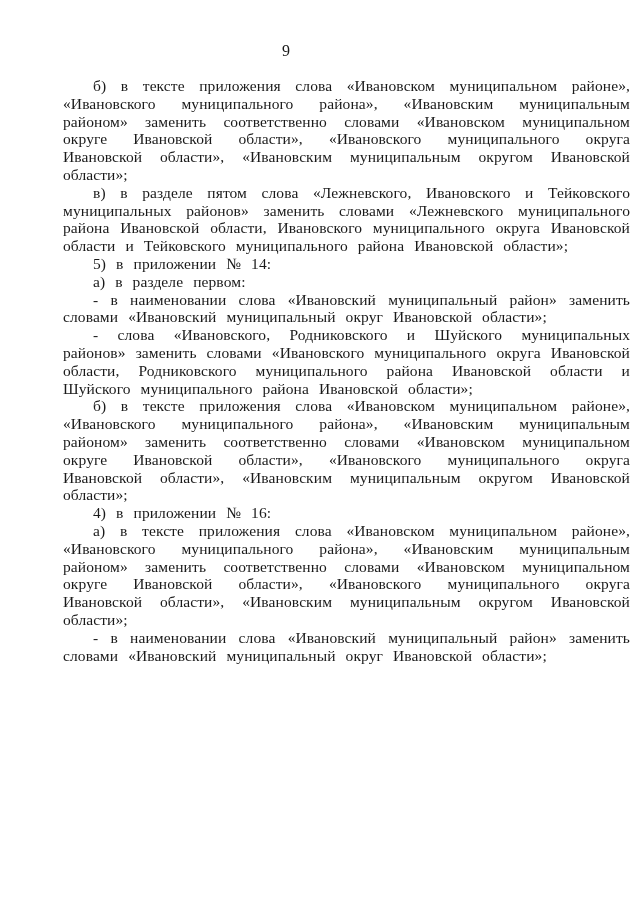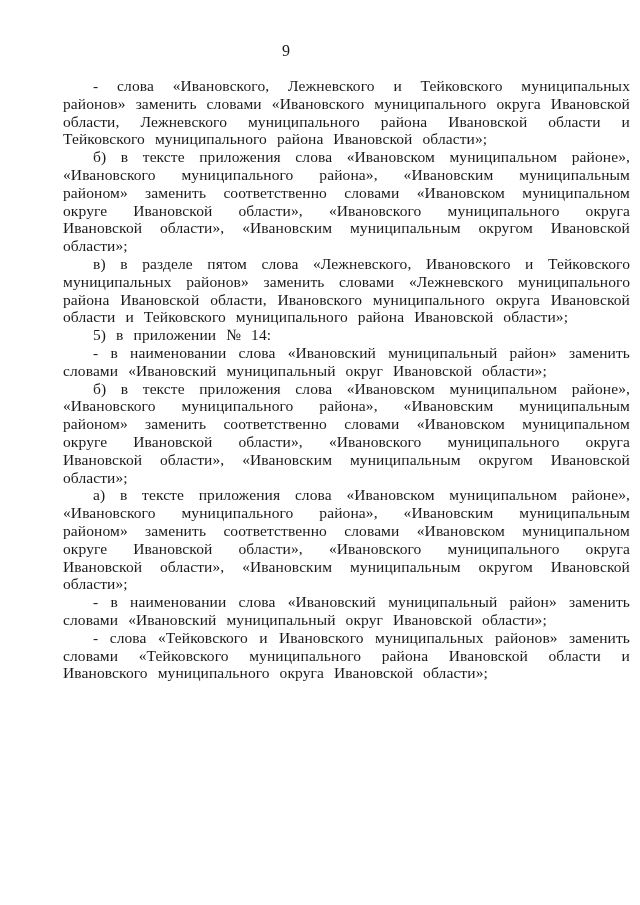--- a/index.html
+++ b/index.html
@@ -44,24 +44,25 @@
   }
 </style>
 </head>
 <body>
 
 <div class="page">
 
   <div class="page-number">9</div>
 
   <div class="text-block">
-    <p>- слова «Ивановского, Лежневского и Тейковского муниципальных районов» заменить словами «Ивановского муниципального округа Ивановской области, Лежневского муниципального района Ивановской области и Тейковского муниципального района Ивановской области»;</p>
     <p>б) в тексте приложения слова «Ивановском муниципальном районе», «Ивановского муниципального района», «Ивановским муниципальным районом» заменить соответственно словами «Ивановском муниципальном округе Ивановской области», «Ивановского муниципального округа Ивановской области», «Ивановским муниципальным округом Ивановской области»;</p>
     <p>в) в разделе пятом слова «Лежневского, Ивановского и Тейковского муниципальных районов» заменить словами «Лежневского муниципального района Ивановской области, Ивановского муниципального округа Ивановской области и Тейковского муниципального района Ивановской области»;</p>
     <p>5) в приложении № 14:</p>
+    <p>а) в разделе первом:</p>
     <p>- в наименовании слова «Ивановский муниципальный район» заменить словами «Ивановский муниципальный округ Ивановской области»;</p>
+    <p>- слова «Ивановского, Родниковского и Шуйского муниципальных районов» заменить словами «Ивановского муниципального округа Ивановской области, Родниковского муниципального района Ивановской области и Шуйского муниципального района Ивановской области»;</p>
     <p>б) в тексте приложения слова «Ивановском муниципальном районе», «Ивановского муниципального района», «Ивановским муниципальным районом» заменить соответственно словами «Ивановском муниципальном округе Ивановской области», «Ивановского муниципального округа Ивановской области», «Ивановским муниципальным округом Ивановской области»;</p>
+    <p>4) в приложении № 16:</p>
     <p>а) в тексте приложения слова «Ивановском муниципальном районе», «Ивановского муниципального района», «Ивановским муниципальным районом» заменить соответственно словами «Ивановском муниципальном округе Ивановской области», «Ивановского муниципального округа Ивановской области», «Ивановским муниципальным округом Ивановской области»;</p>
     <p>- в наименовании слова «Ивановский муниципальный район» заменить словами «Ивановский муниципальный округ Ивановской области»;</p>
-    <p>- слова «Тейковского и Ивановского муниципальных районов» заменить словами «Тейковского муниципального района Ивановской области и Ивановского муниципального округа Ивановской области»;</p>
   </div>
 
 </div>
 
 </body></html>

